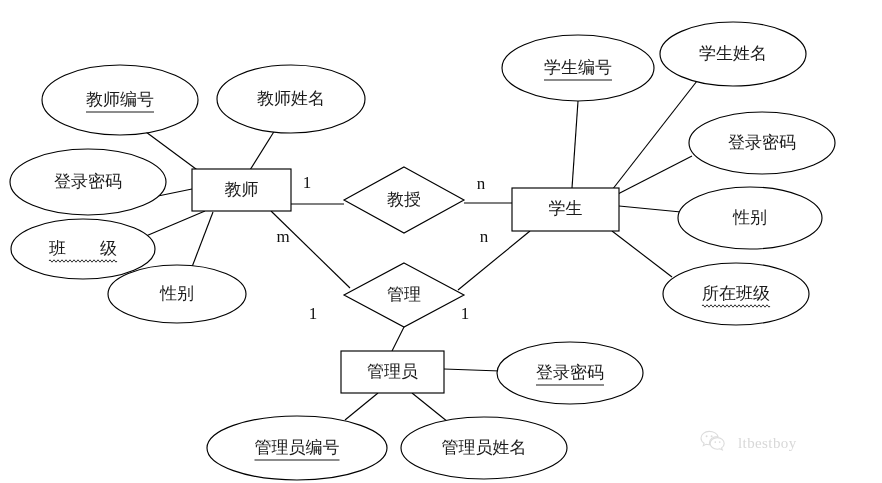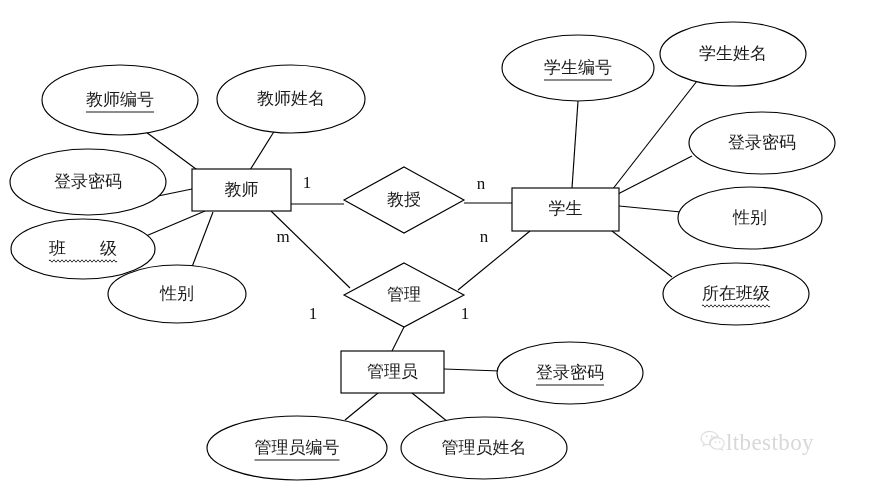--- a/index.html
+++ b/index.html
@@ -48,25 +48,25 @@
     text-anchor: middle;
     dominant-baseline: middle;
   }
   .pk-underline {
     stroke: #1a1a1a;
     stroke-width: 1.1;
   }
   .watermark {
     position: absolute;
     display: flex;
-    align-items: flex-start;
-    gap: 0;
+    align-items: flex-end;
+    gap: 12px;
     color: #d8d8d8;
     font-family: "Liberation Serif", "DejaVu Serif", serif;
-    font-size: 23px;
+    font-size: 15px;
     letter-spacing: 0.4px;
     user-select: none;
   }
   .watermark svg { display: block; }
 </style>
 </head>
 <body>
 
 <div id="canvas">
 

